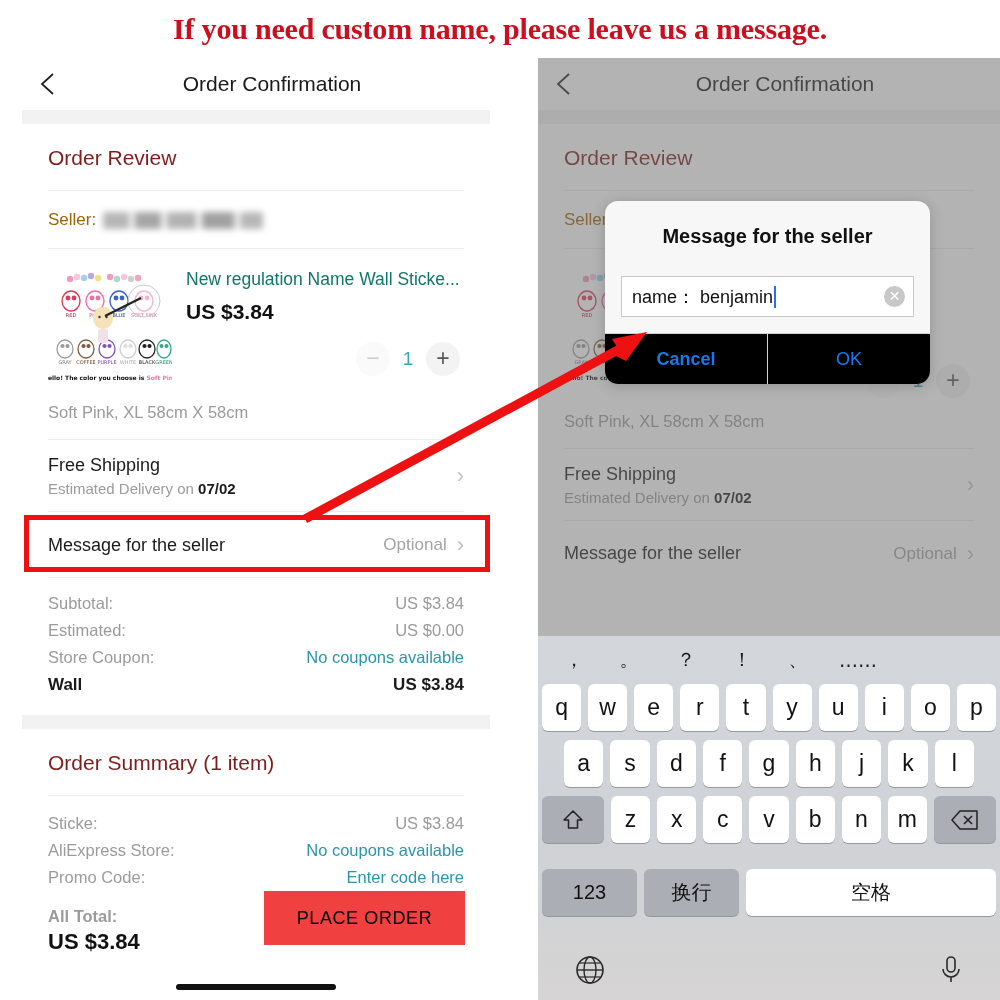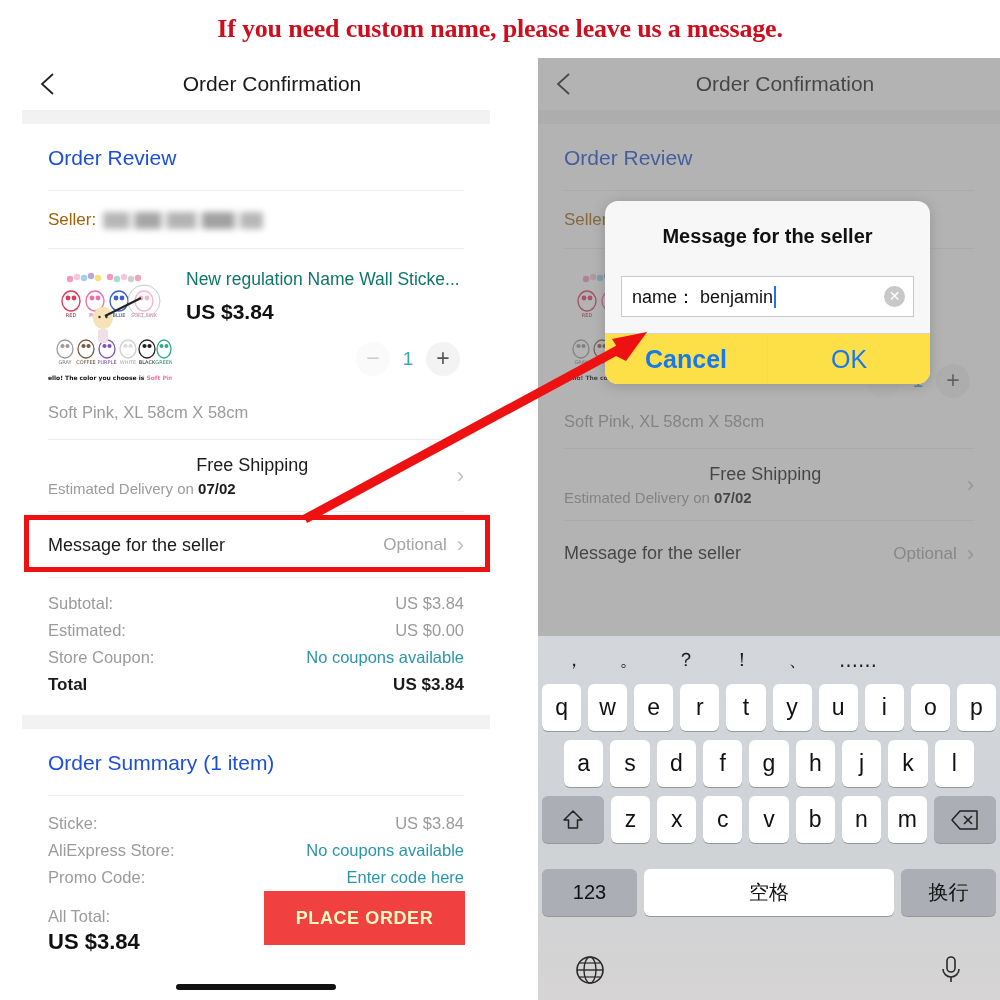--- a/index.html
+++ b/index.html
@@ -9,21 +9,21 @@
     font-family: "Liberation Sans", sans-serif;
     overflow: hidden;
   }
   #root { position: relative; width: 1000px; height: 1000px; background: #fff; }
 
   
   .banner {
     position: absolute; left: 0; top: 0; width: 1000px; height: 58px;
     display: flex; align-items: center; justify-content: center;
     font-family: "Liberation Serif", serif;
-    font-weight: bold; font-size: 26px; color: #cc0e1e;
+    font-weight: bold; font-size: 30px; color: #cc0e1e;
     letter-spacing: -0.2px;
   }
 
   
   .panel { position: absolute; overflow: hidden; }
   .panel-left  { left: 22px;  top: 58px; width: 468px; height: 942px; background: #fff; }
   .panel-right { left: 538px; top: 58px; width: 462px; height: 942px; background: #fff; }
 
   .navbar {
     position: relative; height: 52px; background: #fff;
@@ -32,21 +32,21 @@
   .navbar .title { font-size: 21px; color: #1a1a1a; font-weight: 400; margin-left: 32px; }
   .back-icon {
     position: absolute; left: 14px; top: 50%; transform: translateY(-50%);
     width: 22px; height: 26px;
   }
   .back-icon svg { display: block; }
 
   .gapbar { height: 14px; background: #f2f2f2; }
 
   .section { background: #fff; padding: 0 26px; }
-  .sec-title { font-size: 21px; color: #1d4ed8; padding: 22px 0 20px; }
+  .sec-title { font-size: 21px; color: #7f1d1d; padding: 22px 0 20px; }
   .hr { height: 1px; background: #ededed; }
 
   .seller-row { display: flex; align-items: center; padding: 19px 0 18px; font-size: 17px; color: #a16207; }
   .blur-name {
     margin-left: 7px; width: 160px; height: 17px; border-radius: 1px;
     background:
       linear-gradient(90deg,
         rgba(170,170,170,.85) 0 16%, rgba(225,225,225,.6) 16% 20%,
         rgba(150,150,150,.85) 20% 36%, rgba(230,230,230,.55) 36% 40%,
         rgba(160,160,160,.8) 40% 58%, rgba(235,235,235,.5) 58% 62%,
@@ -70,39 +70,39 @@
     display: flex; align-items: center; justify-content: center;
     font-size: 23px; color: #555; line-height: 1;
   }
   .step-btn.dim { color: #cfcfcf; background: #fafafa; }
   .step-val { font-size: 19px; color: #39a6b5; min-width: 24px; text-align: center; }
 
   .variant { font-size: 16.5px; color: #9b9b9b; padding: 8px 0 17px; }
 
   .listrow { display: flex; align-items: center; padding: 15px 0 14px; position: relative; }
   .listrow .lead { flex: 1; }
-  .lead .l1 { font-size: 18px; color: #1b1b1b; text-align: center; }
+  .lead .l1 { font-size: 18px; color: #1b1b1b; }
   .lead .l2 { font-size: 15px; color: #9b9b9b; margin-top: 4px; }
   .lead .l2 b { color: #1b1b1b; font-weight: bold; }
   .trail { font-size: 17px; color: #a3a3a3; margin-right: 10px; }
   .chev { color: #c2c2c2; font-size: 22px; line-height: 1; font-weight: 300; }
 
   .kv { display: flex; justify-content: space-between; font-size: 16.5px; padding: 4px 0; }
   .kv .k { color: #9b9b9b; }
   .kv .v { color: #9b9b9b; }
   .kv .v.link { color: #2a95ac; }
   .kv.strong .k, .kv.strong .v { color: #1a1a1a; font-weight: bold; font-size: 17px; }
   .kv-wrap { padding: 12px 0 16px; }
 
-  .alltotal-label { font-size: 16.5px; color: #9b9b9b; }
+  .alltotal-label { font-size: 16.5px; color: #9b9b9b; font-weight: bold; }
   .alltotal-val { font-size: 22px; font-weight: bold; color: #111; margin-top: 3px; }
 
   .place-order {
     position: absolute; left: 264px; top: 891px; width: 201px; height: 54px;
-    background: #f04040; color: #fef9c3; font-size: 18px; font-weight: bold;
+    background: #f04040; color: #000000; font-size: 18px; font-weight: normal;
     letter-spacing: .6px; display: flex; align-items: center; justify-content: center;
     z-index: 6;
   }
 
   .home-bar {
     position: absolute; width: 160px; height: 6px; border-radius: 3px; background: #111;
   }
 
   
   .dim-overlay {
@@ -126,21 +126,21 @@
   .caret { width: 2px; height: 22px; background: #2a6df0; margin-left: 1px; }
   .clear-icon {
     margin-left: auto; width: 21px; height: 21px; border-radius: 50%;
     background: #c8c8c8; color: #fff; font-size: 14px; line-height: 21px;
     text-align: center; font-family: "DejaVu Sans", sans-serif;
   }
   .alert-sep { height: 1px; background: #d3d3d3; }
   .alert-actions { display: flex; height: 50px; }
   .alert-btn {
     flex: 1; display: flex; align-items: center; justify-content: center;
-    font-size: 25px; color: #1878f0; background: #fde047;
+    font-size: 18px; color: #1878f0; background: #000000;
   }
   .alert-btn.bold { font-weight: bold; }
   .vsep { width: 1px; background: #d3d3d3; }
 
   
   .keyboard {
     position: absolute; left: 0; top: 578px; width: 462px; height: 364px;
     background: linear-gradient(180deg,#d3d6da 0%, #cfd2d6 55%, #d6d4d4 100%);
     z-index: 5;
   }
@@ -309,21 +309,21 @@
         </div>
         <div class="kv">
           <span class="k">Estimated:</span>
           <span class="v">US $0.00</span>
         </div>
         <div class="kv">
           <span class="k">Store Coupon:</span>
           <span class="v link">No coupons available</span>
         </div>
         <div class="kv strong">
-          <span class="k">Total</span>
+          <span class="k">Wall</span>
           <span class="v">US $3.84</span>
         </div>
       </div>
     </div>
 
     <div class="gapbar"></div>
 
     <div class="section">
       <div class="sec-title">Order Summary (1 item)</div>
       <div class="hr"></div>
@@ -504,22 +504,22 @@
         <span class="key special wide">
           <svg width="30" height="22" viewBox="0 0 30 22">
               <path d="M10 2 H27 V20 H10 L2 11 Z" fill="none" stroke="#222" stroke-width="1.5" stroke-linejoin="round"></path>
               <path d="M14 7 L22 15 M22 7 L14 15" stroke="#222" stroke-width="1.6"></path>
             </svg>
         </span>
       </div>
 
       <div class="kb-row" style="padding:17px 4px">
         <span class="key special num">123</span>
+        <span class="key ret">换行</span>
         <span class="key space">空格</span>
-        <span class="key ret">换行</span>
       </div>
 
       <div class="kb-bottom">
         <span>
           <svg width="32" height="32" viewBox="0 0 32 32">
               <circle cx="16" cy="16" r="13" fill="none" stroke="#2a2a2a" stroke-width="1.6"></circle>
               <ellipse cx="16" cy="16" rx="6" ry="13" fill="none" stroke="#2a2a2a" stroke-width="1.4"></ellipse>
               <line x1="3" y1="16" x2="29" y2="16" stroke="#2a2a2a" stroke-width="1.4"></line>
               <line x1="5.5" y1="9" x2="26.5" y2="9" stroke="#2a2a2a" stroke-width="1.2"></line>
               <line x1="5.5" y1="23" x2="26.5" y2="23" stroke="#2a2a2a" stroke-width="1.2"></line>

